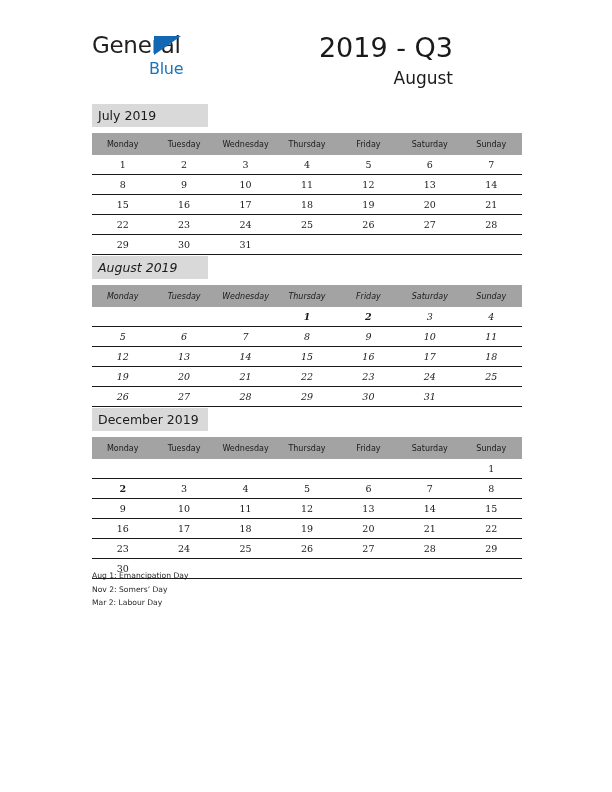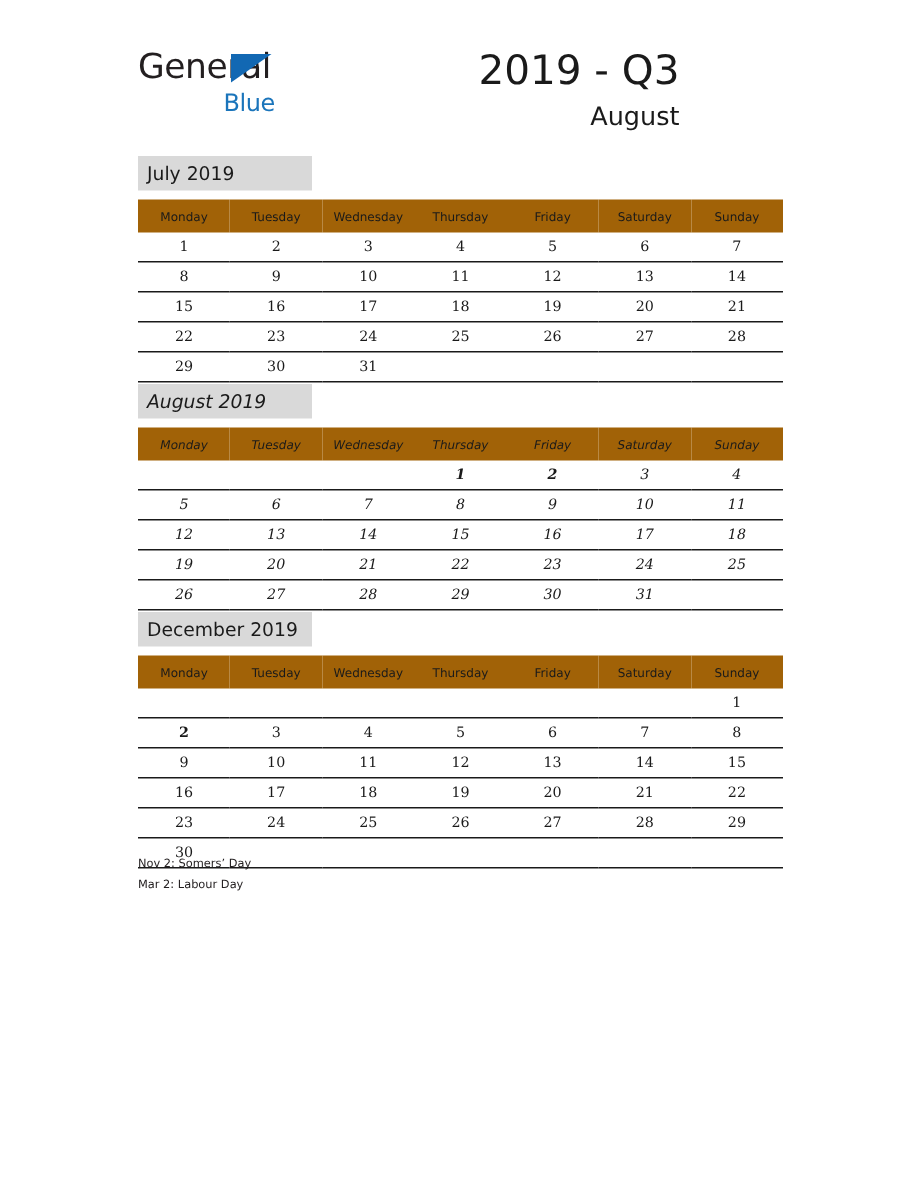--- a/index.html
+++ b/index.html
@@ -107,21 +107,21 @@
     box-sizing: border-box;
     line-height: 15px;
     margin-bottom: 6px;
   }
   table.cal {
     border-collapse: collapse;
     table-layout: fixed;
     width: 430px;
   }
   table.cal th {
-    background: #a16207;
+    background: #a3a3a3;
     font-size: 8px;
     font-weight: 400;
     color: #1a1a1a;
     font-family: "DejaVu Sans", sans-serif;
     text-align: center;
     padding: 4px 0 4px 0;
     height: 14px;
     border: none;
   }
   table.cal td {
@@ -368,17 +368,18 @@
               <td class="empty"></td>
               <td class="empty"></td>
               <td class="empty"></td>
               <td class="empty"></td>
             </tr>
           </tbody>
         </table></div>
     </div>
 
   <div class="legend" id="legend">
+      <div class="legend-line">Aug 1: Emancipation Day</div>
       <div class="legend-line">Nov 2: Somers’ Day</div>
       <div class="legend-line">Mar 2: Labour Day</div>
     </div>
 
 </div>
 
 </body></html>

